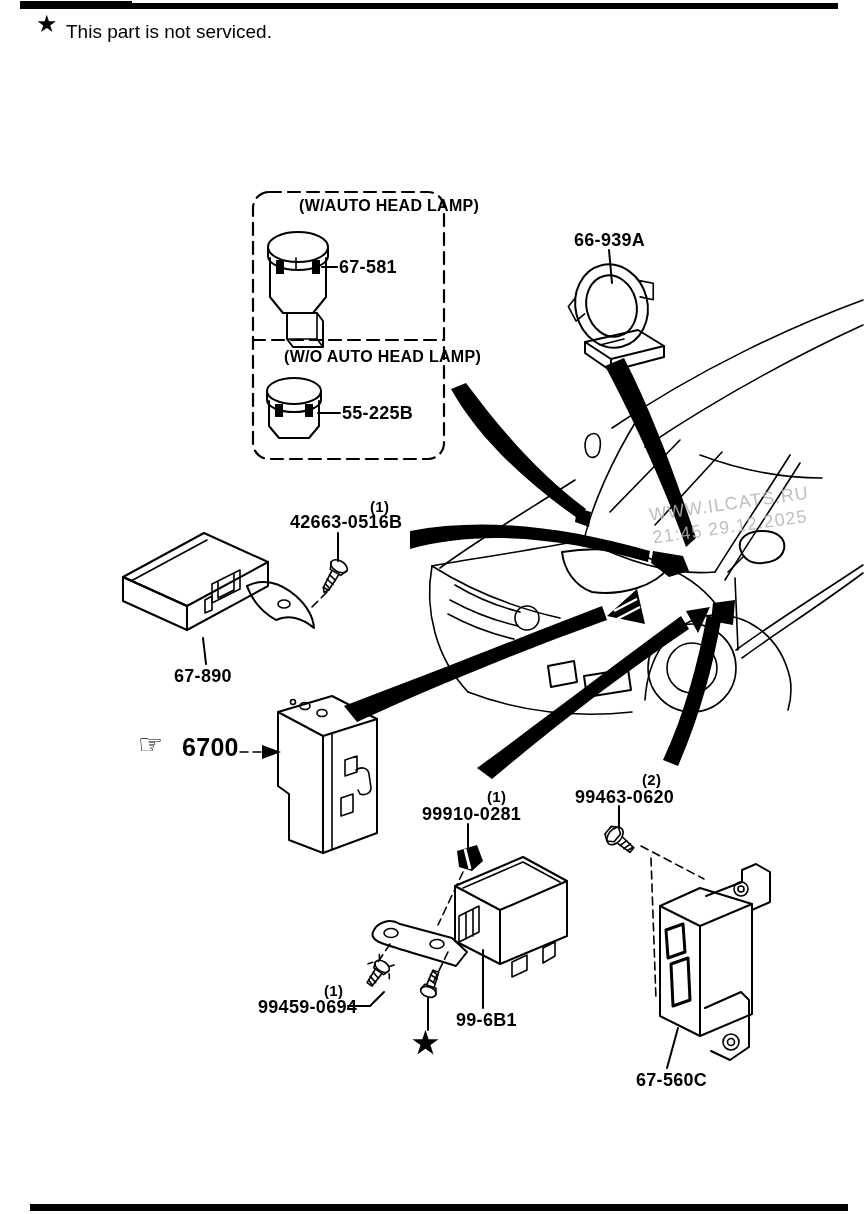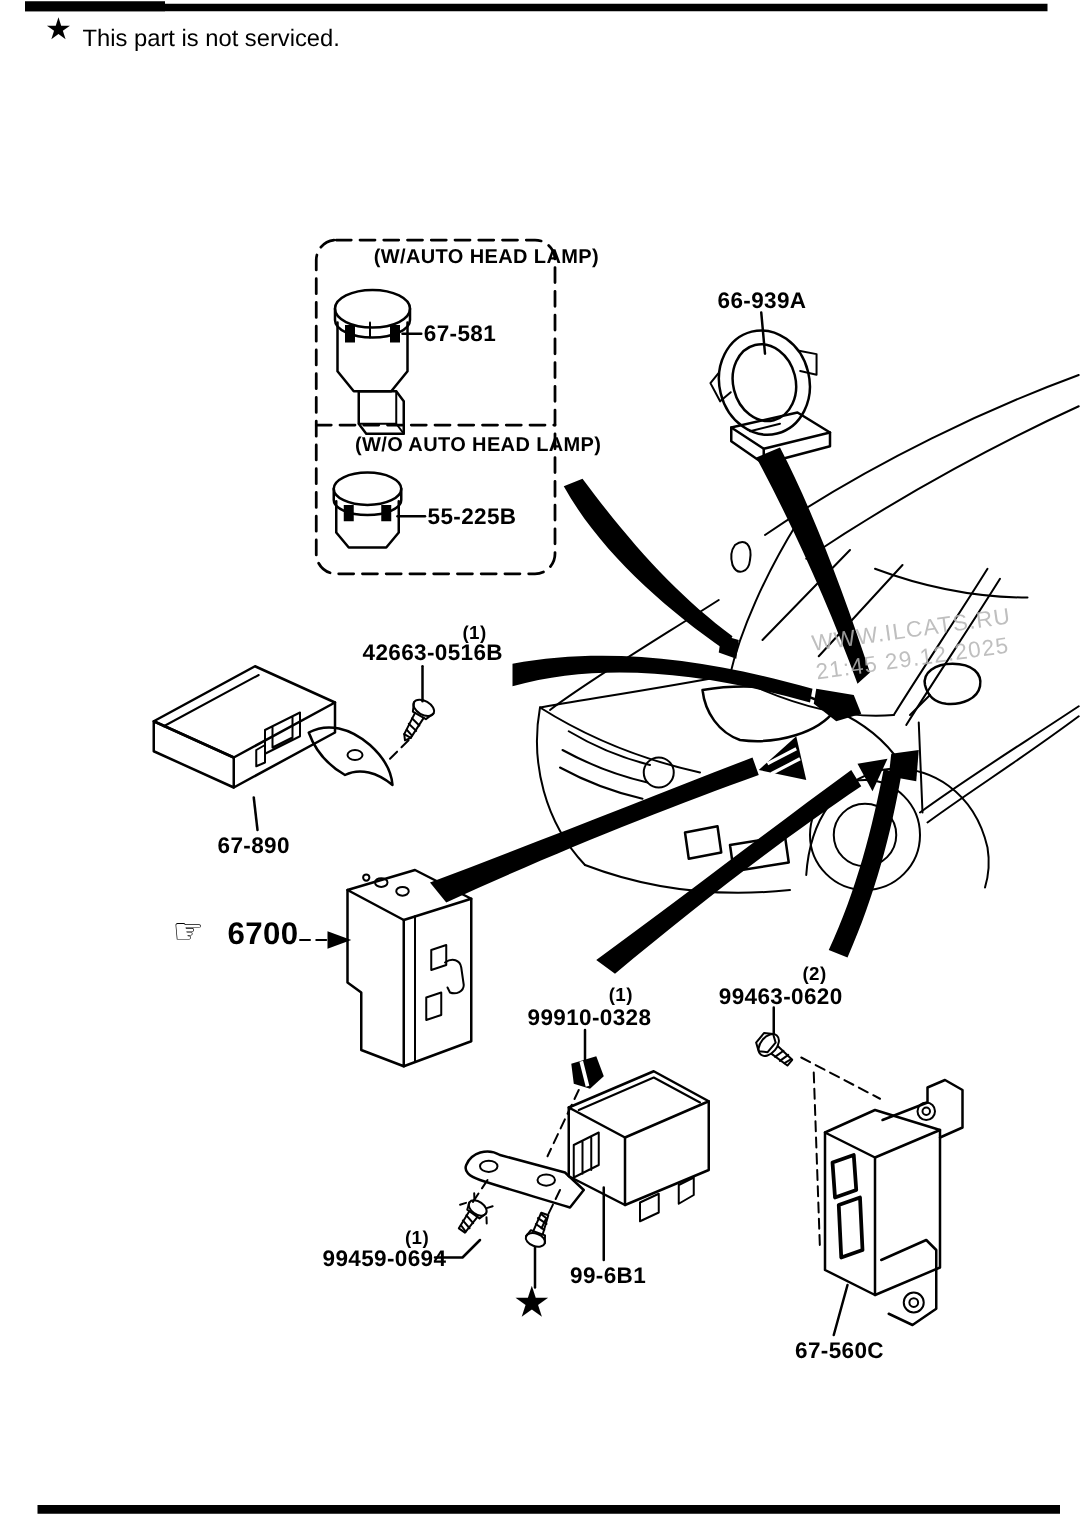--- a/index.html
+++ b/index.html
@@ -241,21 +241,21 @@
 <div class="lbl" style="left:339px;top:257px;">67-581</div>
 <div class="lbl cap" style="left:258px;top:348px;margin-left:26px;">(W/O AUTO HEAD LAMP)</div>
 <div class="lbl" style="left:342px;top:403px;">55-225B</div>
 <div class="lbl" style="left:574px;top:230px;">66-939A</div>
 <div class="lbl qty" style="left:370px;top:498px;">(1)</div>
 <div class="lbl" style="left:290px;top:512px;">42663-0516B</div>
 <div class="lbl" style="left:174px;top:666px;">67-890</div>
 <div class="lbl hand" style="left:138px;top:731px;">☞</div>
 <div class="lbl big" style="left:182px;top:733px;text-align:right;">6700</div>
 <div class="lbl qty" style="left:487px;top:788px;">(1)</div>
-<div class="lbl" style="left:422px;top:804px;">99910-0328</div>
+<div class="lbl" style="left:422px;top:804px;">99910-0281</div>
 <div class="lbl qty" style="left:642px;top:771px;">(2)</div>
 <div class="lbl" style="left:575px;top:787px;">99463-0620</div>
 <div class="lbl qty" style="left:324px;top:982px;">(1)</div>
 <div class="lbl" style="left:258px;top:997px;">99459-0694</div>
 <div class="lbl" style="left:456px;top:1010px;">99-6B1</div>
 <div class="lbl star-mark" style="left:412px;top:1028px;">★</div>
 <div class="lbl" style="left:636px;top:1070px;">67-560C</div>
 
 <div class="wm">
   <div>WWW.ILCATS.RU</div>

